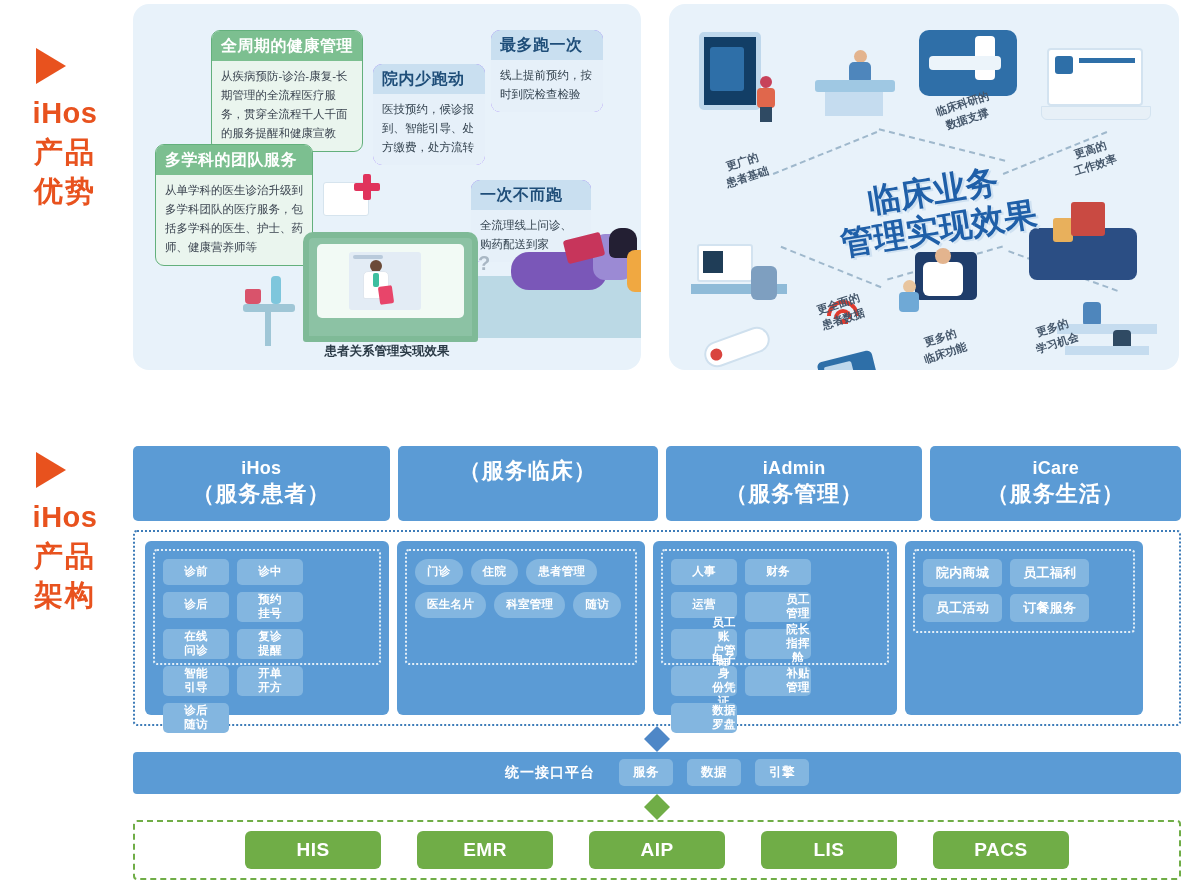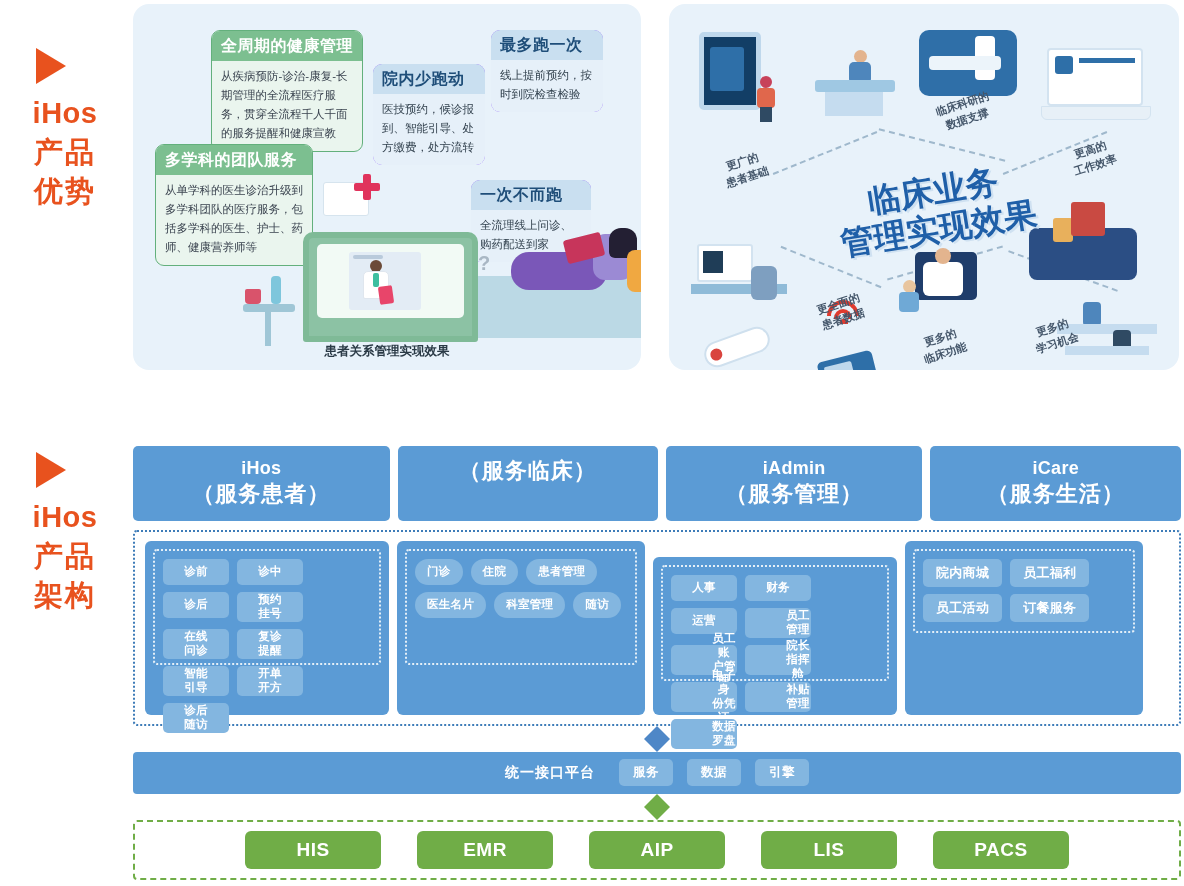--- a/index.html
+++ b/index.html
@@ -172,21 +172,21 @@
   .mods-wrap {
     margin-top: 9px; border: 2px dotted #3E7CB8; border-radius: 4px;
     padding: 9px 10px; display: flex; gap: 8px; height: 196px;
   }
   .mod {
     background: #5B9BD5; border-radius: 6px; padding: 8px;
     position: relative;
   }
   .mod-1 { width: 244px; }
   .mod-2 { width: 248px; }
-  .mod-3 { width: 244px; margin-top: 16px; }
+  .mod-3 { width: 244px; }
   .mod-4 { width: 238px; }
   .mod-inner {
     border: 2px dotted #E4EFF8; border-radius: 4px;
     height: 116px; padding: 8px 8px; display: flex; flex-wrap: wrap;
     align-content: flex-start; gap: 7px 8px;
   }
   .mod-4 .mod-inner { height: 84px; }
   .chip {
     background: #83B6E0; color: #ffffff; border-radius: 5px;
     font-size: 11.5px; font-weight: bold; text-align: center;

